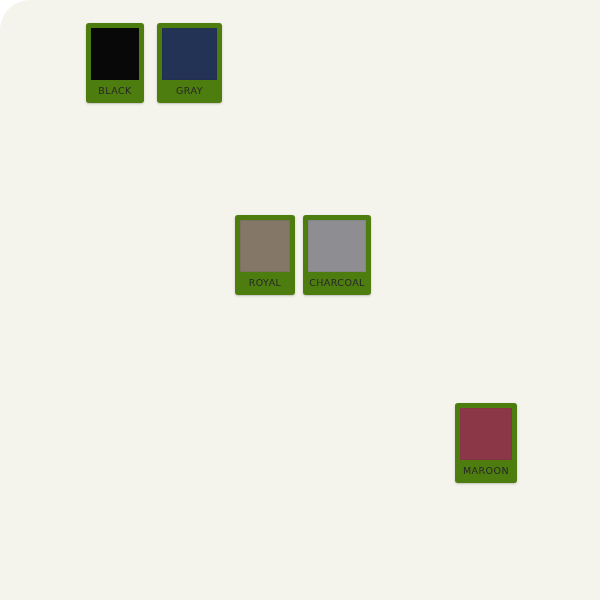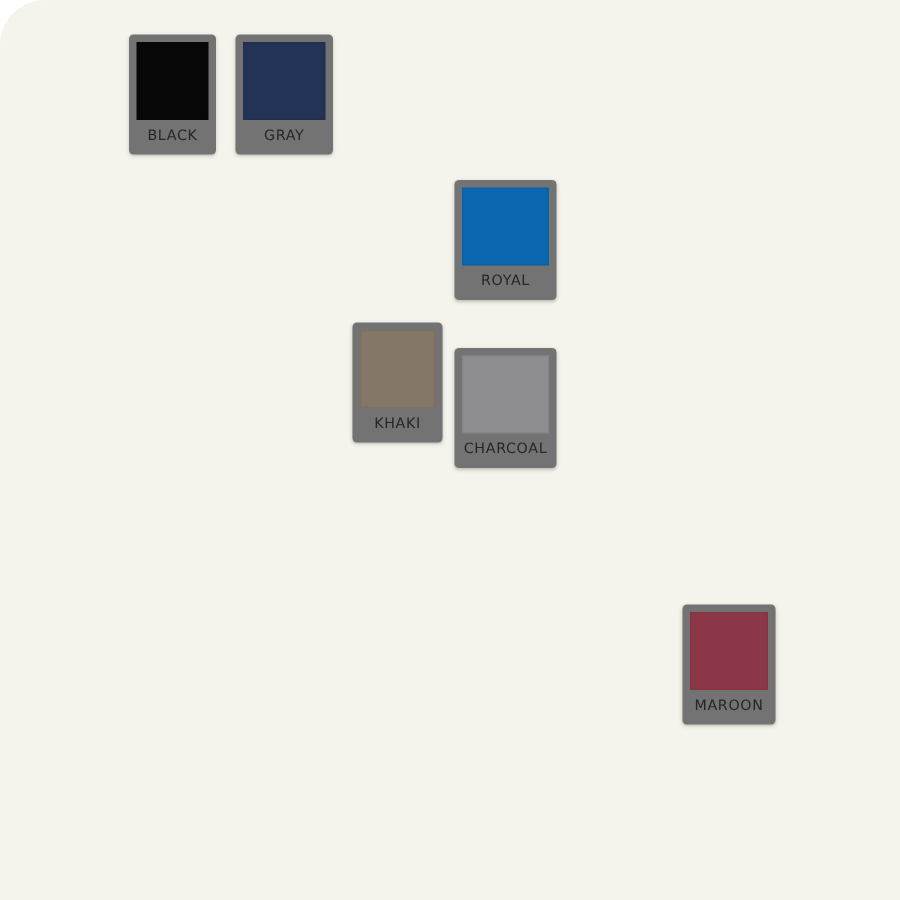--- a/index.html
+++ b/index.html
@@ -16,21 +16,21 @@
   #canvas {
     position: relative;
     width: 600px;
     height: 600px;
     background: #f5f4ec;
     border-top-left-radius: 30px;
     overflow: hidden;
   }
   .swatch-card {
     position: absolute;
-    background: #737373;
+    background: #4d7c0f;
     border-radius: 3px;
     box-shadow: 0 1px 3px rgba(0,0,0,0.16), 0 1px 1px rgba(0,0,0,0.07);
     box-sizing: border-box;
     padding: 5px 5px 0 5px;
     display: flex;
     flex-direction: column;
     align-items: center;
   }
   .swatch-chip {
     width: 100%;
@@ -55,29 +55,25 @@
 <div id="canvas" style="width: 600px; height: 600px; background: rgb(245, 244, 236); border-top-left-radius: 30px;">
 
 <div class="swatch-card" style="left: 86px; top: 23px; width: 58px;">
       <div class="swatch-chip" style="height: 52px; background: rgb(8, 8, 8);"></div>
       <div class="swatch-label">BLACK</div>
     </div>
     <div class="swatch-card" style="left: 157px; top: 23px; width: 65px;">
       <div class="swatch-chip" style="height: 52px; background: rgb(35, 51, 85);"></div>
       <div class="swatch-label">GRAY</div>
     </div>
-    <div class="swatch-card" style="left: 303px; top: 120px; width: 68px;">
-      <div class="swatch-chip" style="height: 52px; background: rgb(12, 102, 176);"></div>
+    <div class="swatch-card" style="left: 235px; top: 215px; width: 60px;">
+      <div class="swatch-chip" style="height: 52px; background: rgb(133, 119, 103);"></div>
       <div class="swatch-label">ROYAL</div>
     </div>
-    <div class="swatch-card" style="left: 235px; top: 215px; width: 60px;">
-      <div class="swatch-chip" style="height: 52px; background: rgb(133, 119, 103);"></div>
-      <div class="swatch-label">KHAKI</div>
-    </div>
-    <div class="swatch-card" style="left: 303px; top: 215px; width: 68px; margin-top: 17px;">
+    <div class="swatch-card" style="left: 303px; top: 215px; width: 68px;">
       <div class="swatch-chip" style="height: 52px; background: rgb(142, 142, 146);"></div>
       <div class="swatch-label">CHARCOAL</div>
     </div>
     <div class="swatch-card" style="left: 455px; top: 403px; width: 62px;">
       <div class="swatch-chip" style="height: 52px; background: rgb(140, 55, 71);"></div>
       <div class="swatch-label">MAROON</div>
     </div>
   </div>
 
 </body></html>

